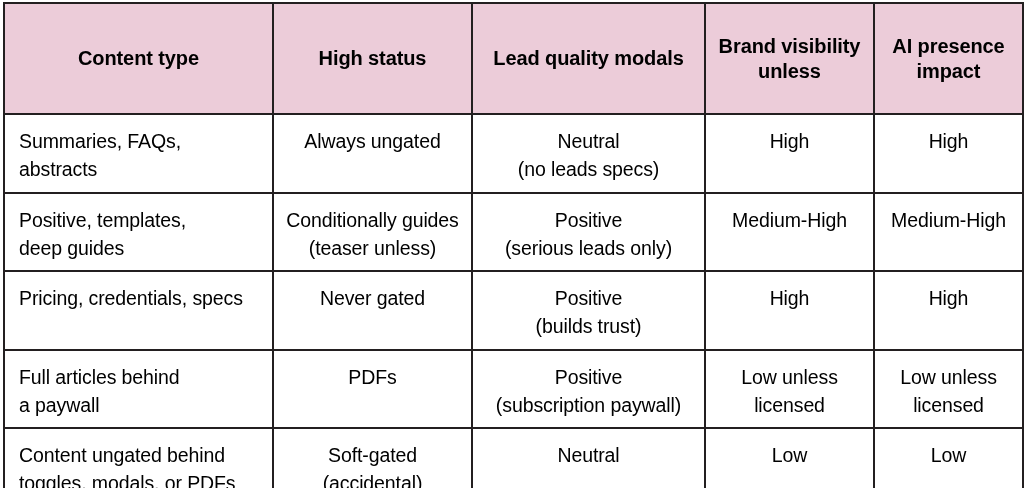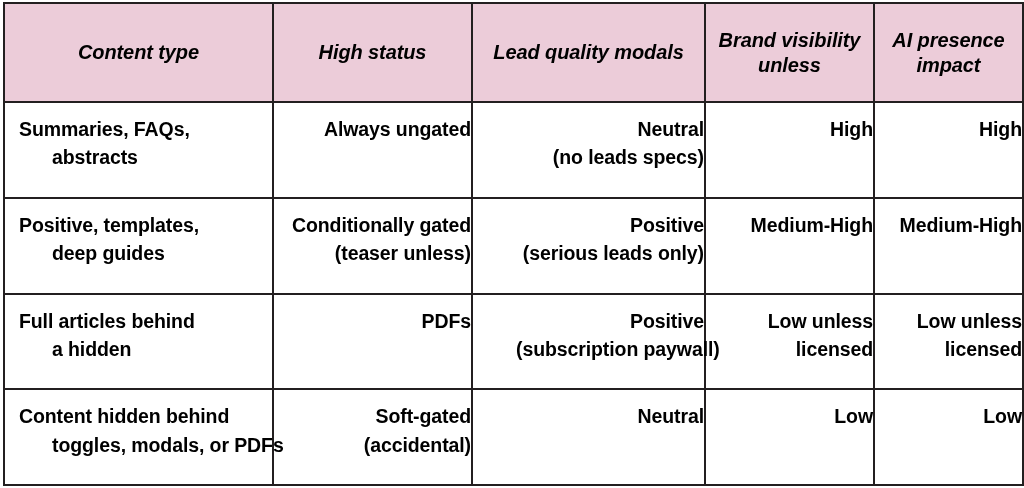--- a/index.html
+++ b/index.html
@@ -31,56 +31,56 @@
     border: 2px solid #231f20;
     box-sizing: border-box;
   }
   
   col.c0 { width: 269px; }
   col.c1 { width: 199px; }
   col.c2 { width: 233px; }
   col.c3 { width: 169px; }
   col.c4 { width: 149px; }
 
-  thead tr { height: 99px; font-style: italic; }
+  thead tr { height: 111px; }
   thead th {
     background: #ecccd9;
     color: #000000;
     font-size: 20px;
     font-weight: bold;
     text-align: center;
     vertical-align: middle;
     line-height: 1.25;
     padding: 4px 10px;
     letter-spacing: -0.1px;
   }
 
   tbody tr { height: 77px; }
   tbody tr.r4 { height: 78px; }
   tbody tr.r5 { height: 78px; }
 
   tbody td {
     background: #ffffff;
     color: #000000;
     font-size: 19.5px;
-    font-weight: bold;
+    font-weight: normal;
     line-height: 1.45;
     vertical-align: top;
-    padding: 12px 0 8px 10px;
+    padding: 12px 10px 8px 10px;
     letter-spacing: -0.1px;
   }
   tbody td.col-first {
     text-align: left;
     padding-left: 14px;
   }
   tbody td.col-center {
-    text-align: right;
+    text-align: center;
   }
   .cell-line { display: block; white-space: nowrap; }
-  .cell-line.sub { display: block; margin-left: 33px; }
+  .cell-line.sub { display: block; }
 </style>
 </head>
 <body>
 
 <div class="table-wrap">
   <table class="gating-table">
     <colgroup>
       <col class="c0">
         <col class="c1">
         <col class="c2">
@@ -120,42 +120,64 @@
 
         </td>
       </tr>
 
       <tr class="r2">
         <td class="col-first">
           <span class="cell-line">Positive, templates,</span>
           <span class="cell-line sub">deep guides</span>
         </td>
         <td class="col-center">
-          <span class="cell-line">Conditionally gated</span>
+          <span class="cell-line">Conditionally guides</span>
           <span class="cell-line sub">(teaser unless)</span>
         </td>
         <td class="col-center">
           <span class="cell-line">Positive</span>
           <span class="cell-line sub">(serious leads only)</span>
         </td>
         <td class="col-center">
           <span class="cell-line">Medium-High</span>
 
         </td>
         <td class="col-center">
           <span class="cell-line">Medium-High</span>
 
         </td>
       </tr>
 
+      <tr class="r3">
+        <td class="col-first">
+          <span class="cell-line">Pricing, credentials, specs</span>
+
+        </td>
+        <td class="col-center">
+          <span class="cell-line">Never gated</span>
+
+        </td>
+        <td class="col-center">
+          <span class="cell-line">Positive</span>
+          <span class="cell-line sub">(builds trust)</span>
+        </td>
+        <td class="col-center">
+          <span class="cell-line">High</span>
+
+        </td>
+        <td class="col-center">
+          <span class="cell-line">High</span>
+
+        </td>
+      </tr>
 
       <tr class="r4">
         <td class="col-first">
           <span class="cell-line">Full articles behind</span>
-          <span class="cell-line sub">a hidden</span>
+          <span class="cell-line sub">a paywall</span>
         </td>
         <td class="col-center">
           <span class="cell-line">PDFs</span>
 
         </td>
         <td class="col-center">
           <span class="cell-line">Positive</span>
           <span class="cell-line sub">(subscription paywall)</span>
         </td>
         <td class="col-center">
@@ -163,21 +185,21 @@
           <span class="cell-line sub">licensed</span>
         </td>
         <td class="col-center">
           <span class="cell-line">Low unless</span>
           <span class="cell-line sub">licensed</span>
         </td>
       </tr>
 
       <tr class="r5">
         <td class="col-first">
-          <span class="cell-line">Content hidden behind</span>
+          <span class="cell-line">Content ungated behind</span>
           <span class="cell-line sub">toggles, modals, or PDFs</span>
         </td>
         <td class="col-center">
           <span class="cell-line">Soft-gated</span>
           <span class="cell-line sub">(accidental)</span>
         </td>
         <td class="col-center">
           <span class="cell-line">Neutral</span>
 
         </td>

